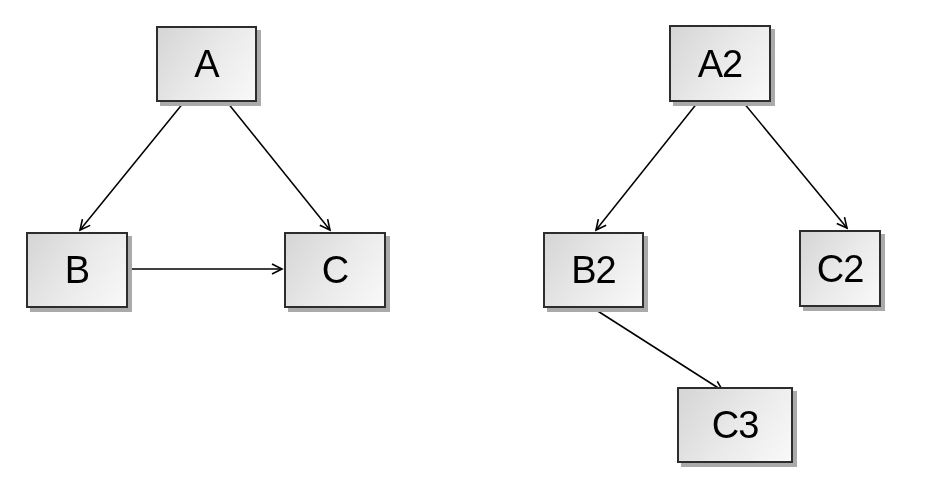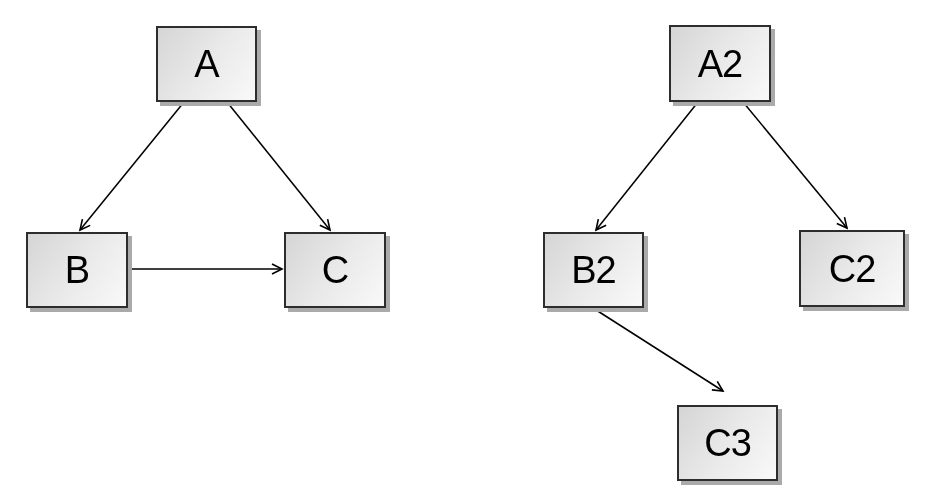--- a/index.html
+++ b/index.html
@@ -83,20 +83,20 @@
       </div>
       <div class="node" style="left: 284px; top: 232px; width: 102px; height: 76px;">
         <span class="node-label">C</span>
       </div>
       <div class="node" style="left: 669px; top: 25px; width: 102px; height: 77px; justify-content: center;">
         <span class="node-label">A2</span>
       </div>
       <div class="node" style="left: 543px; top: 232px; width: 101px; height: 76px;">
         <span class="node-label">B2</span>
       </div>
-      <div class="node" style="left: 799px; top: 230px; width: 106px; height: 77px;">
+      <div class="node" style="left: 799px; top: 230px; width: 82px; height: 77px;">
         <span class="node-label">C2</span>
       </div>
-      <div class="node" style="left: 677px; top: 405px; width: 101px; height: 76px; text-align: right;">
+      <div class="node" style="left: 677px; top: 387px; width: 116px; height: 76px; text-align: right;">
         <span class="node-label">C3</span>
       </div>
     </div>
 </div>
 
 </body></html>

